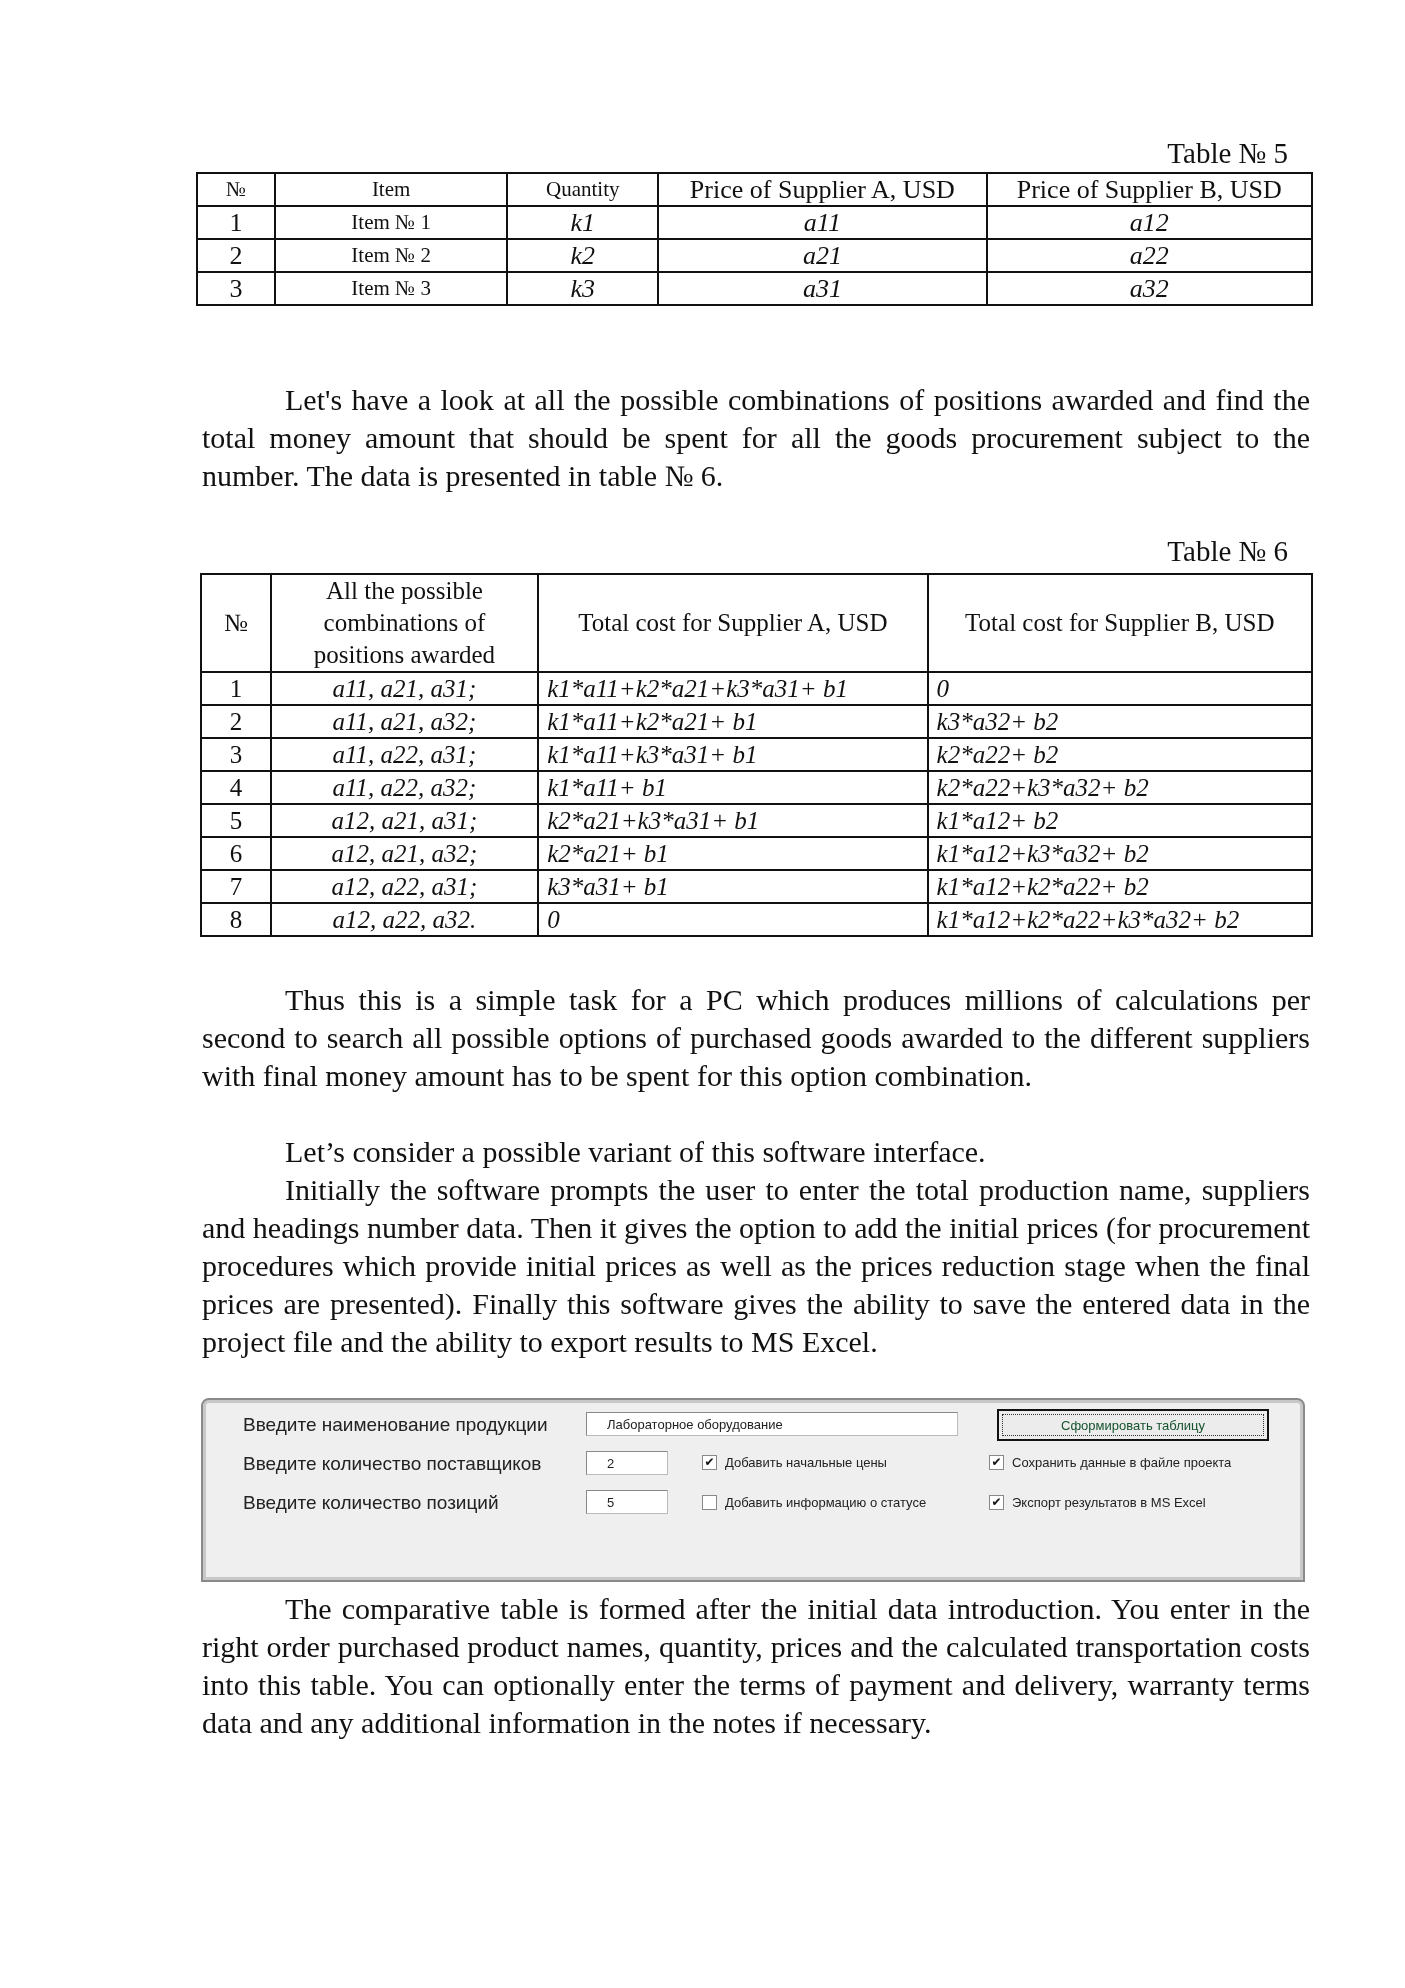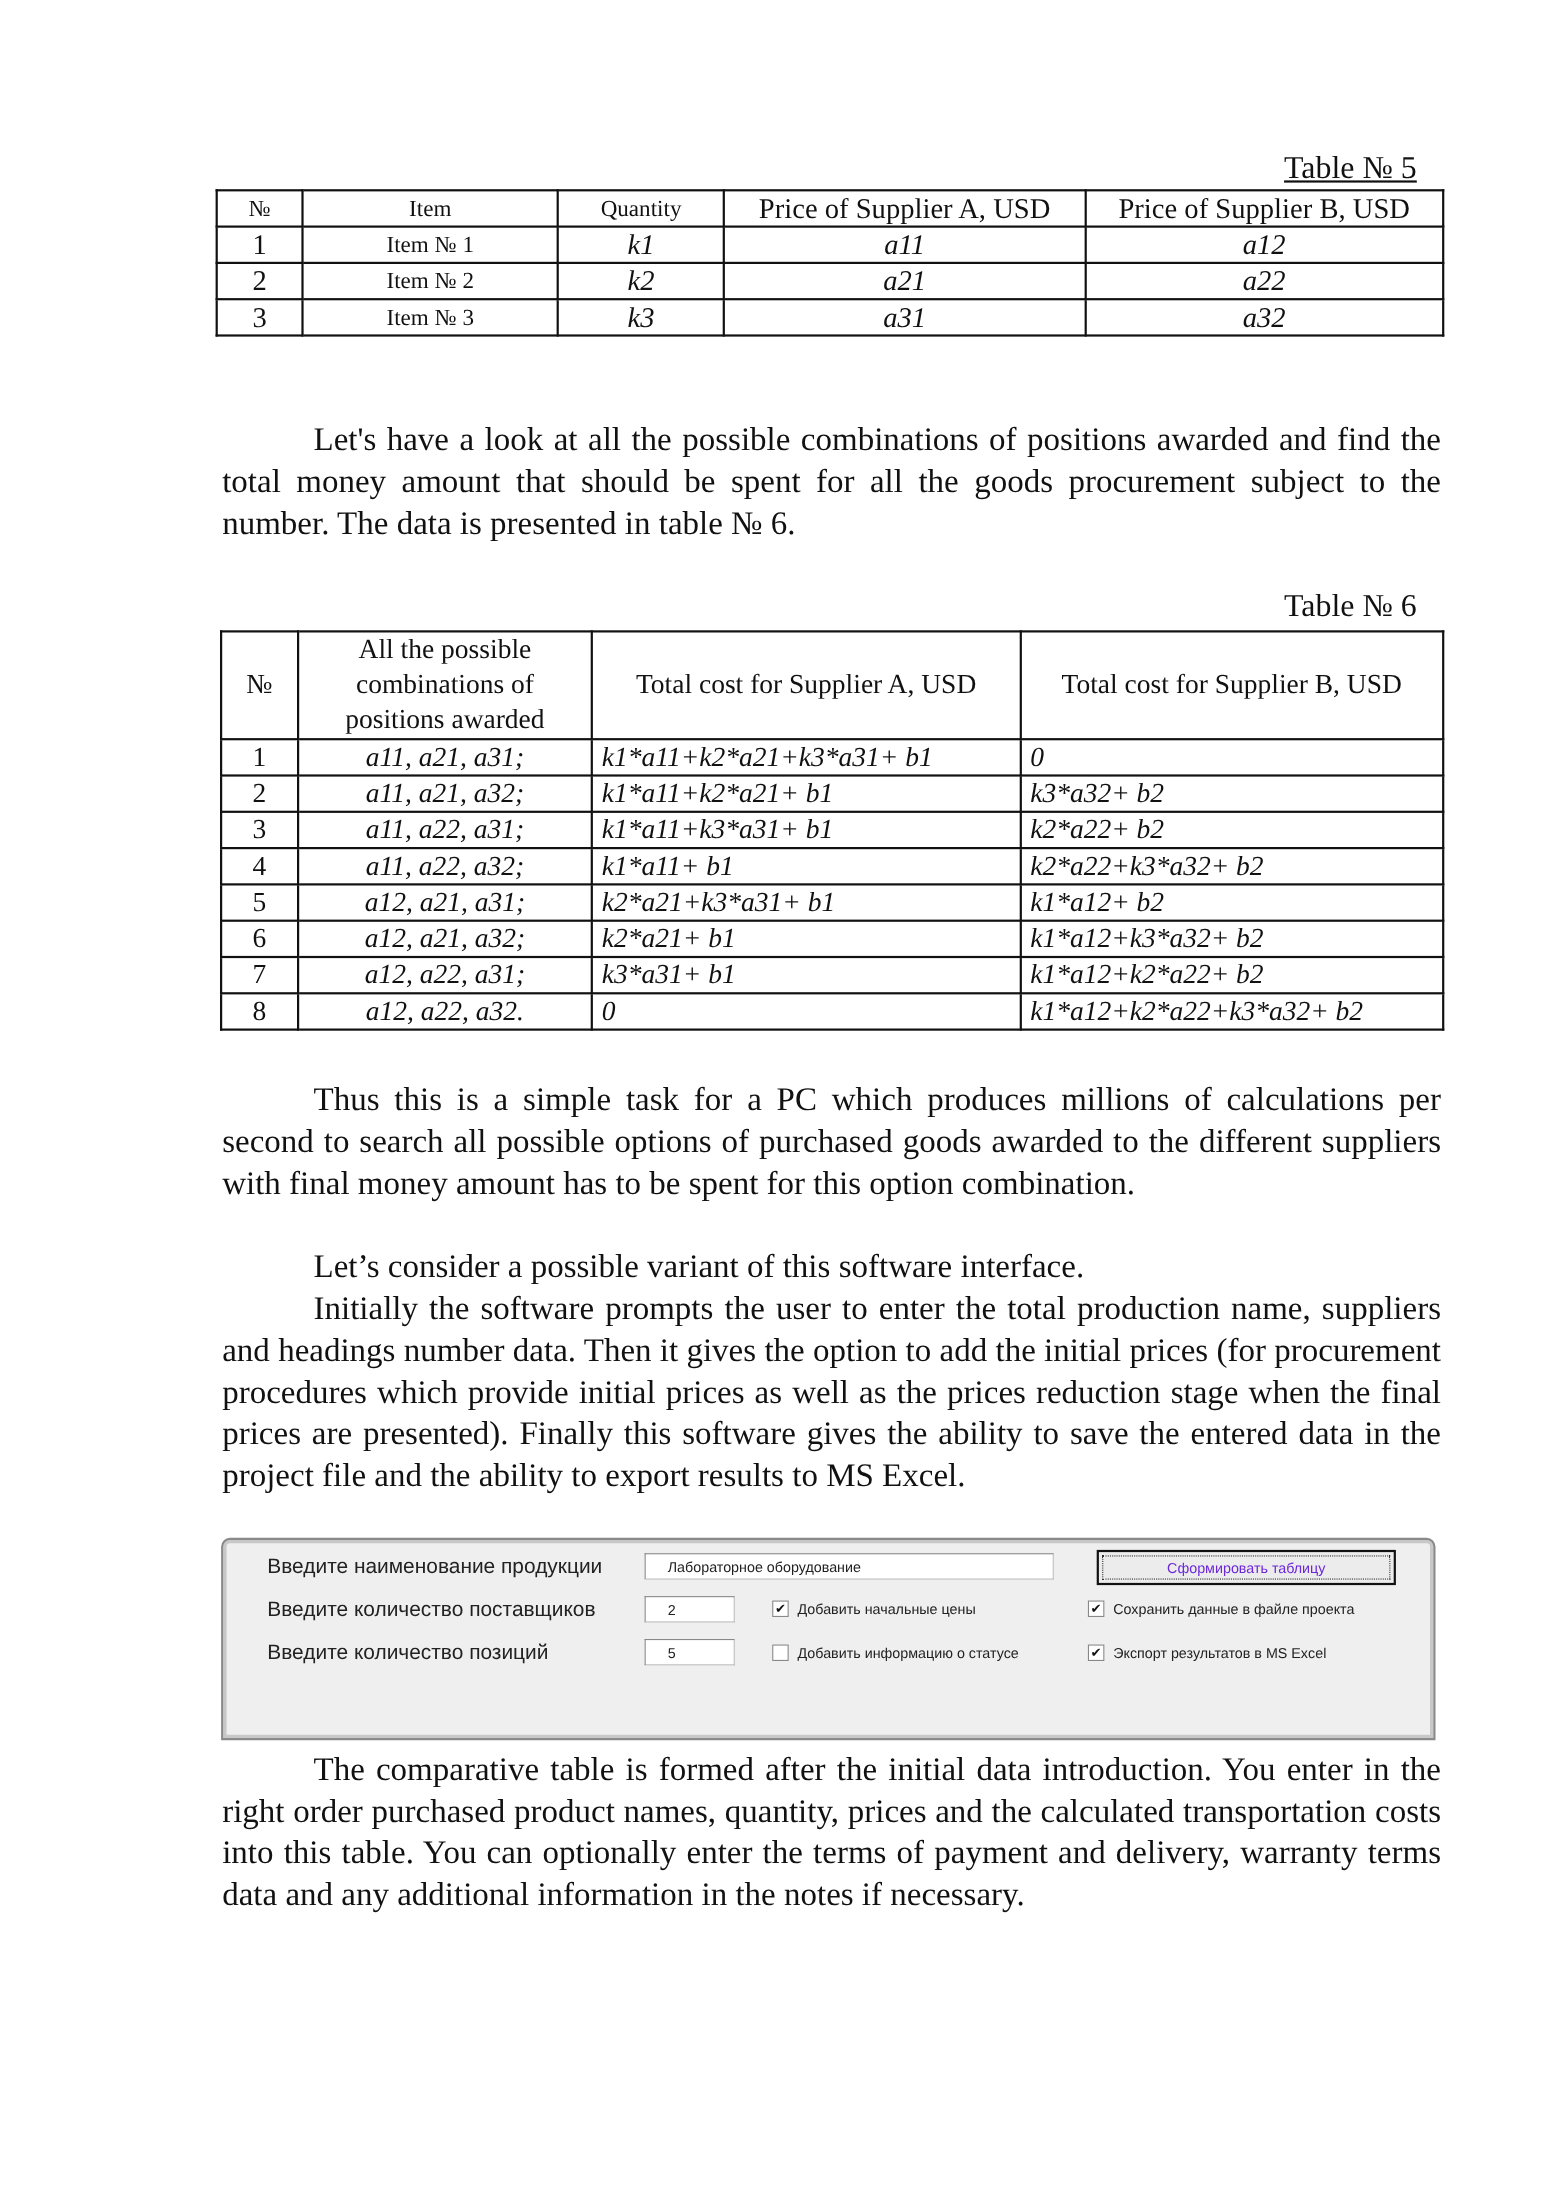--- a/index.html
+++ b/index.html
@@ -1,21 +1,21 @@
 <!DOCTYPE html>
 <html><head>
 <meta charset="utf-8">
 <style>
   html, body { margin: 0; padding: 0; background: #ffffff; }
   body { width: 1405px; height: 1988px; position: relative; overflow: hidden;
          font-family: "Liberation Serif", "DejaVu Serif", serif; color: #111; }
   .page { position: absolute; left: 0; top: 0; width: 1405px; height: 1988px; }
 
   .caption { position: absolute; right: 117px; font-size: 29px; line-height: 32px; }
-  #cap5 { top: 137px; text-decoration: underline; }
+  #cap5 { top: 137px; }
   #cap6 { top: 535px; }
 
   table.t { position: absolute; border-collapse: collapse; font-size: 24px; }
   table.t td, table.t th { border: 2px solid #111; padding: 0 6px; font-weight: normal; }
   .it { font-style: italic; }
 
   
   #table5 { left: 196px; top: 172px; width: 1117px; }
   #table5 td { height: 31px; line-height: 29px; text-align: center; }
   #table5 .sm { font-size: 21px; }
@@ -61,21 +61,21 @@
   .wbody { position: relative; height: 134px; }
   .lbl { position: absolute; left: 40px; font-size: 19px; color: #222; }
   .inp { position: absolute; height: 24px; background: #fff; border: 1px solid #bbb;
          border-top-color: #888; border-left-color: #888; font-size: 13px; line-height: 24px;
          padding-left: 20px; box-sizing: border-box; color: #222; }
   .chk { position: absolute; display: flex; align-items: center; font-size: 13px; color: #222; }
   .box { width: 13px; height: 13px; border: 1px solid #888; background: #fff; margin-right: 8px;
          font-size: 12px; line-height: 13px; text-align: center; color: #111; font-family: "DejaVu Sans", sans-serif; }
   .btn { position: absolute; left: 794px; top: 9px; width: 272px; height: 32px; border: 2px solid #111;
          background: #ececec; box-sizing: border-box; display: flex; align-items: center; justify-content: center;
-         font-size: 13px; color: #6d28d9; }
+         font-size: 13px; color: #14532d; }
   .btn::before { content: ""; position: absolute; left: 3px; top: 3px; right: 3px; bottom: 3px; border: 1px dotted #333; }
 </style>
 </head>
 <body>
 
 <div class="page">
 
   <div class="caption" id="cap5">Table № 5</div>
 
   <table class="t" id="table5">

